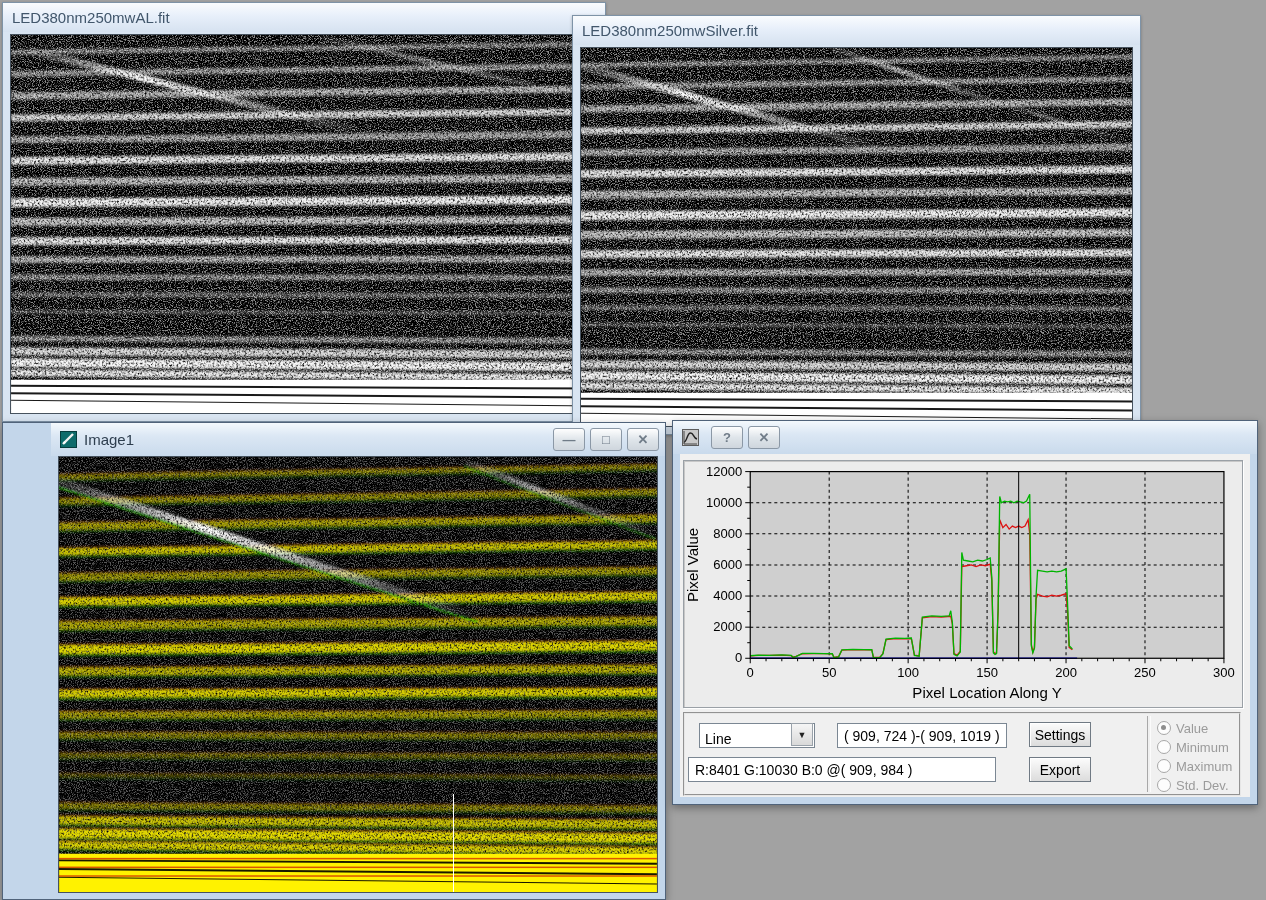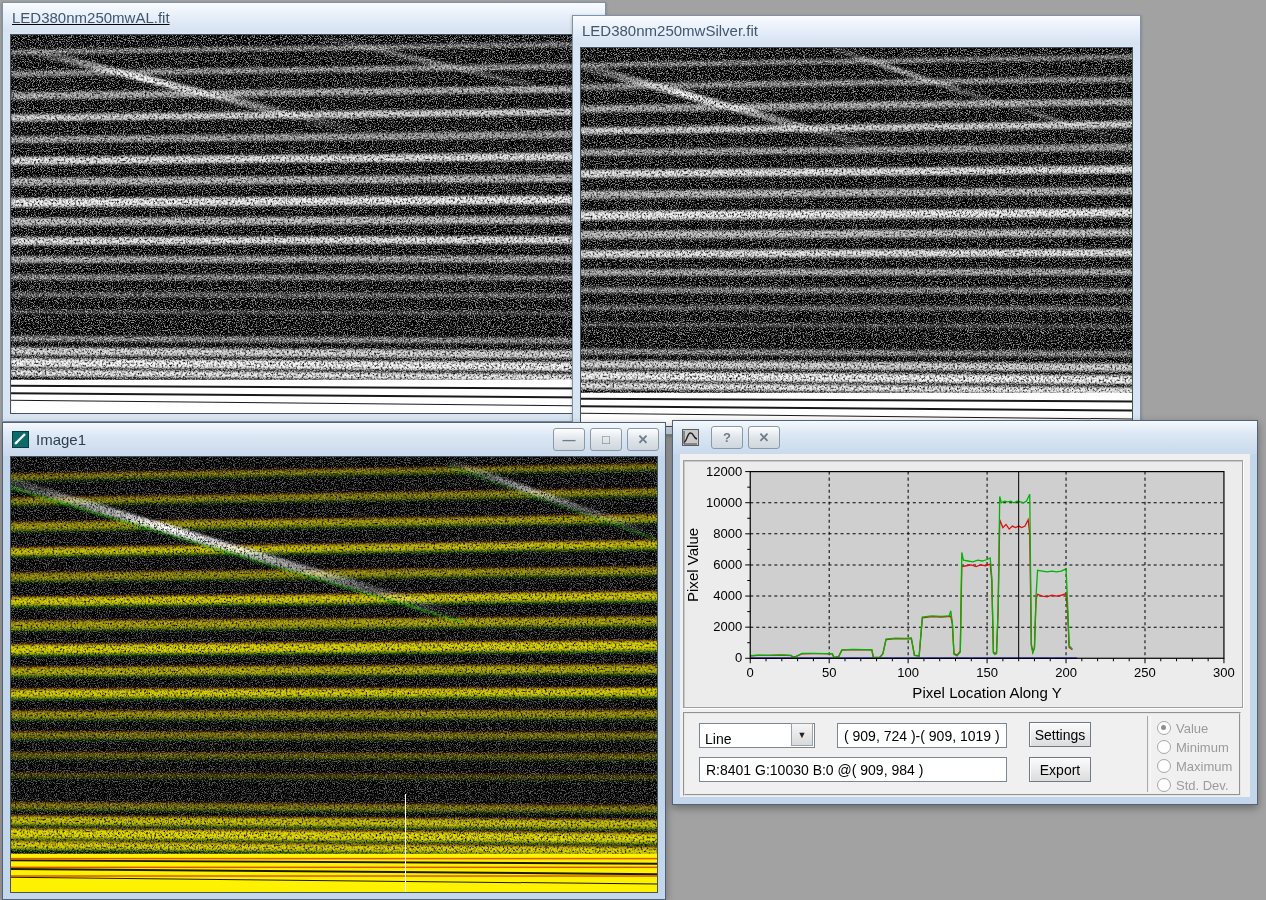--- a/index.html
+++ b/index.html
@@ -39,21 +39,21 @@
   .ctl{position:absolute;box-sizing:border-box;font-size:14px;color:#000;}
   .combo{left:14px;top:9px;width:116px;height:25px;background:#fff;
       border:1px solid #7b8793;display:flex;align-items:flex-end;}
   .combo .combo-text{flex:1;padding-left:5px;}
   .combo .combo-btn{width:20px;height:21px;margin:1px;background:linear-gradient(#f6f6f6,#d9d9d9);
       border:1px solid #9aa2aa;display:flex;align-items:center;justify-content:center;
       font-size:9px;color:#222;}
   .field{background:#fff;border:1px solid #7b8793;display:flex;align-items:center;
       padding-left:6px;white-space:nowrap;overflow:hidden;}
   .field.f-range{left:152px;top:9px;width:170px;height:25px;}
-  .field.f-readout{left:14px;top:43px;width:308px;height:25px;}
+  .field.f-readout{left:3px;top:43px;width:308px;height:25px;}
   .pushbtn{width:62px;height:25px;background:linear-gradient(#fcfcfc,#e9e9e9 60%,#dcdcdc);
       border:1px solid #707a84;box-shadow:inset 1px 1px 0 #ffffff;
       display:flex;align-items:center;justify-content:center;}
   .pushbtn.b-settings{left:344px;top:8px;}
   .pushbtn.b-export{left:344px;top:43px;}
   .radio-divider{position:absolute;left:462px;top:2px;bottom:2px;width:2px;
       border-left:1px solid #a8a8a8;border-right:1px solid #fbfbfb;}
   .radio-row{position:absolute;left:472px;height:16px;display:flex;align-items:center;
       font-size:13px;color:#9b9b9b;}
   .radio-dot{width:12px;height:12px;border-radius:50%;background:#fdfdfd;
@@ -84,21 +84,21 @@
     <linearGradient id="streakfade" x1="0" y1="0" x2="1" y2="0">
       <stop offset="0" stop-color="#fff" stop-opacity="0.15"></stop>
       <stop offset="0.35" stop-color="#fff" stop-opacity="1"></stop>
       <stop offset="1" stop-color="#fff" stop-opacity="0"></stop>
     </linearGradient>
   </defs>
 </svg>
 
 <div class="desktop">
 
-  <section class="win fit-win" style="left:2px;top:2px;width:604px;text-decoration:underline;">
+  <section class="win fit-win" style="left:2px;top:2px;width:604px;">
     <div class="titlebar">
       <span class="t-text">LED380nm250mwAL.fit</span>
     </div>
     <div class="img-client">
       <svg viewBox="0 0 551 378" preserveAspectRatio="none" style="width:100%;height:100%;display:block">
           <rect x="0" y="0" width="551" height="378" fill="#000"></rect>
           <rect x="0" y="0" width="551" height="378" fill="#fff" filter="url(#specks)" opacity="0.55"></rect>
           <g filter="url(#grain)">
             <g transform="rotate(-0.90 0 15.1)">
               <rect x="0" y="15.120000000000001" width="551" height="5" fill="#fff" opacity="0.5"></rect>
@@ -243,21 +243,21 @@
             </g>
           </g>
           <rect x="0" y="344.736" width="553" height="33.26400000000001" fill="#ffffff"></rect>
           <rect x="0" y="349.65000000000003" width="553" height="2" fill="#000" opacity="0.9" transform="rotate(0.3 0 349.65000000000003)"></rect>
           <rect x="0" y="357.21" width="553" height="2" fill="#000" opacity="0.9" transform="rotate(0.44999999999999996 0 357.21)"></rect>
           <rect x="0" y="364.77" width="553" height="1" fill="#000" opacity="0.9" transform="rotate(0.6 0 364.77)"></rect>
         </svg>
     </div>
   </section>
 
-  <section class="win child-win" style="left:2px;top:422px;width:664px;height:478px;">
+  <section class="win child-win" style="left:2px;top:422px;width:664px;height:478px;padding-left:48px;">
     <div class="titlebar">
       <svg class="t-icon" viewBox="0 0 17 17">
         <rect x="0.5" y="0.5" width="16" height="16" fill="#0e6b6b" stroke="#063c3c"></rect>
         <path d="M3 13 L13 3" stroke="#f2f2f2" stroke-width="2.4"></path>
         <path d="M3 13 L6 12 L4 10 Z" fill="#ffffff"></path>
       </svg>
       <span class="t-text">Image1</span>
       <div class="cap-btn">
           <span>—</span>
         </div>

